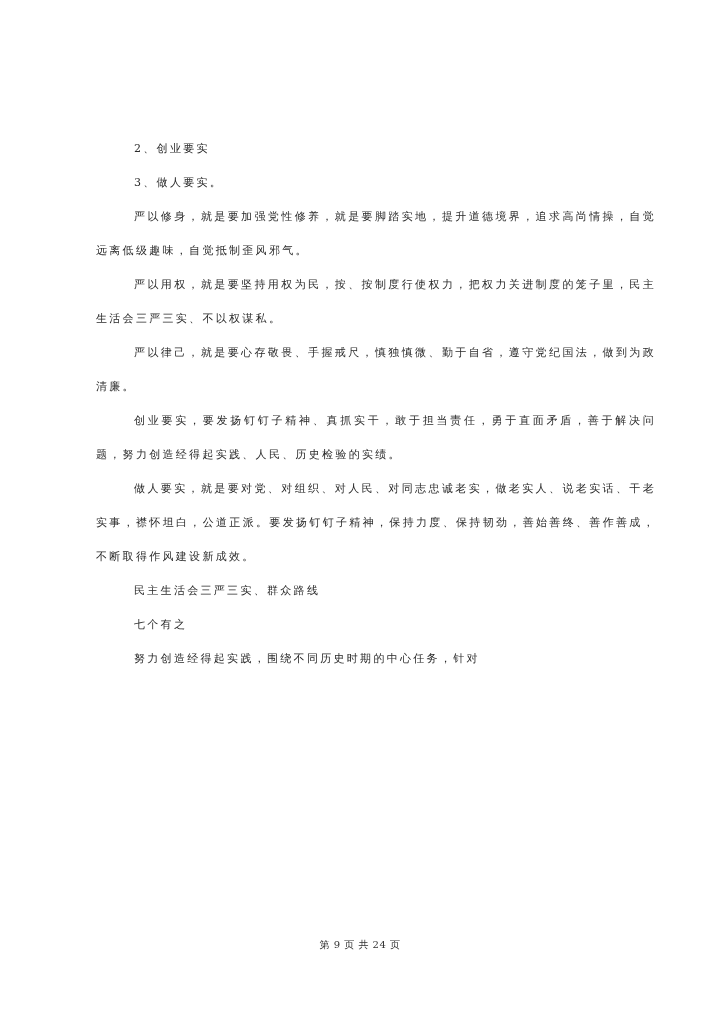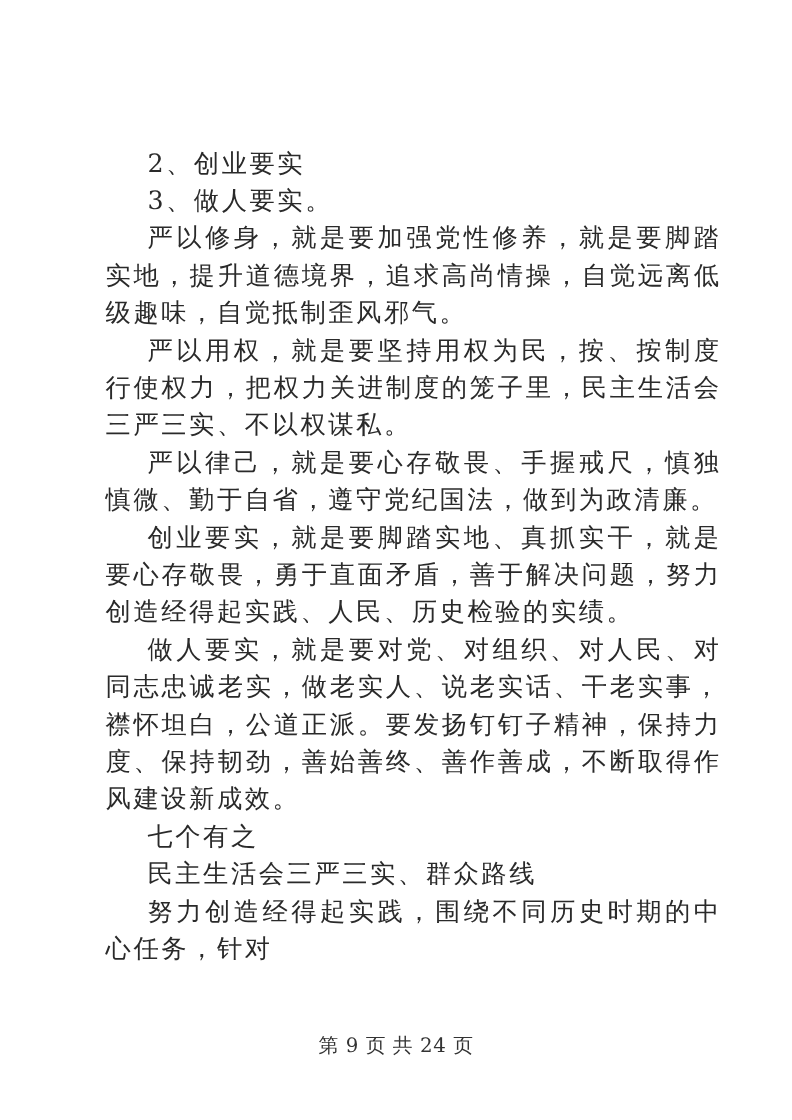--- a/index.html
+++ b/index.html
@@ -4,44 +4,44 @@
   <style>
     html, body { margin: 0; padding: 0; background: #ffffff; }
     body { width: 720px; height: 1018px; position: relative; overflow: hidden; }
     .page {
       position: absolute; left: 0; top: 0; width: 720px; height: 1018px;
       background: #ffffff;
     }
     .content {
       position: absolute; left: 96px; top: 132px; width: 560px;
       font-family: "DejaVu Serif", "Liberation Serif", serif;
-      font-size: 23px;
+      font-size: 11px;
       color: #2a2a2a;
       line-height: 34px;
       letter-spacing: 2.3px;
     }
     .para { margin: 0; text-indent: 38px; text-align: justify; word-break: break-all; }
     .footer {
       position: absolute; left: 0; width: 720px; top: 938px;
       text-align: center;
       font-family: "DejaVu Serif", "Liberation Serif", serif;
-      font-size: 18px; color: #333333;
+      font-size: 10px; color: #333333;
       letter-spacing: 0.5px;
     }
   </style>
 </head>
 <body>
 
 <div class="page">
   <div class="content">
     <p class="para">2、创业要实</p>
     <p class="para">3、做人要实。</p>
     <p class="para">严以修身，就是要加强党性修养，就是要脚踏实地，提升道德境界，追求高尚情操，自觉远离低级趣味，自觉抵制歪风邪气。</p>
     <p class="para">严以用权，就是要坚持用权为民，按、按制度行使权力，把权力关进制度的笼子里，民主生活会三严三实、不以权谋私。</p>
     <p class="para">严以律己，就是要心存敬畏、手握戒尺，慎独慎微、勤于自省，遵守党纪国法，做到为政清廉。</p>
-    <p class="para">创业要实，就是要脚踏实地、真抓实干，就是要心存敬畏，勇于直面矛盾，善于解决问题，努力创造经得起实践、人民、历史检验的实绩。</p>
+    <p class="para">创业要实，要发扬钉钉子精神、真抓实干，敢于担当责任，勇于直面矛盾，善于解决问题，努力创造经得起实践、人民、历史检验的实绩。</p>
     <p class="para">做人要实，就是要对党、对组织、对人民、对同志忠诚老实，做老实人、说老实话、干老实事，襟怀坦白，公道正派。要发扬钉钉子精神，保持力度、保持韧劲，善始善终、善作善成，不断取得作风建设新成效。</p>
+    <p class="para">民主生活会三严三实、群众路线</p>
     <p class="para">七个有之</p>
-    <p class="para">民主生活会三严三实、群众路线</p>
     <p class="para">努力创造经得起实践，围绕不同历史时期的中心任务，针对</p>
   </div>
   <div class="footer">第 9 页  共 24 页</div>
 </div>
 
 </body></html>

